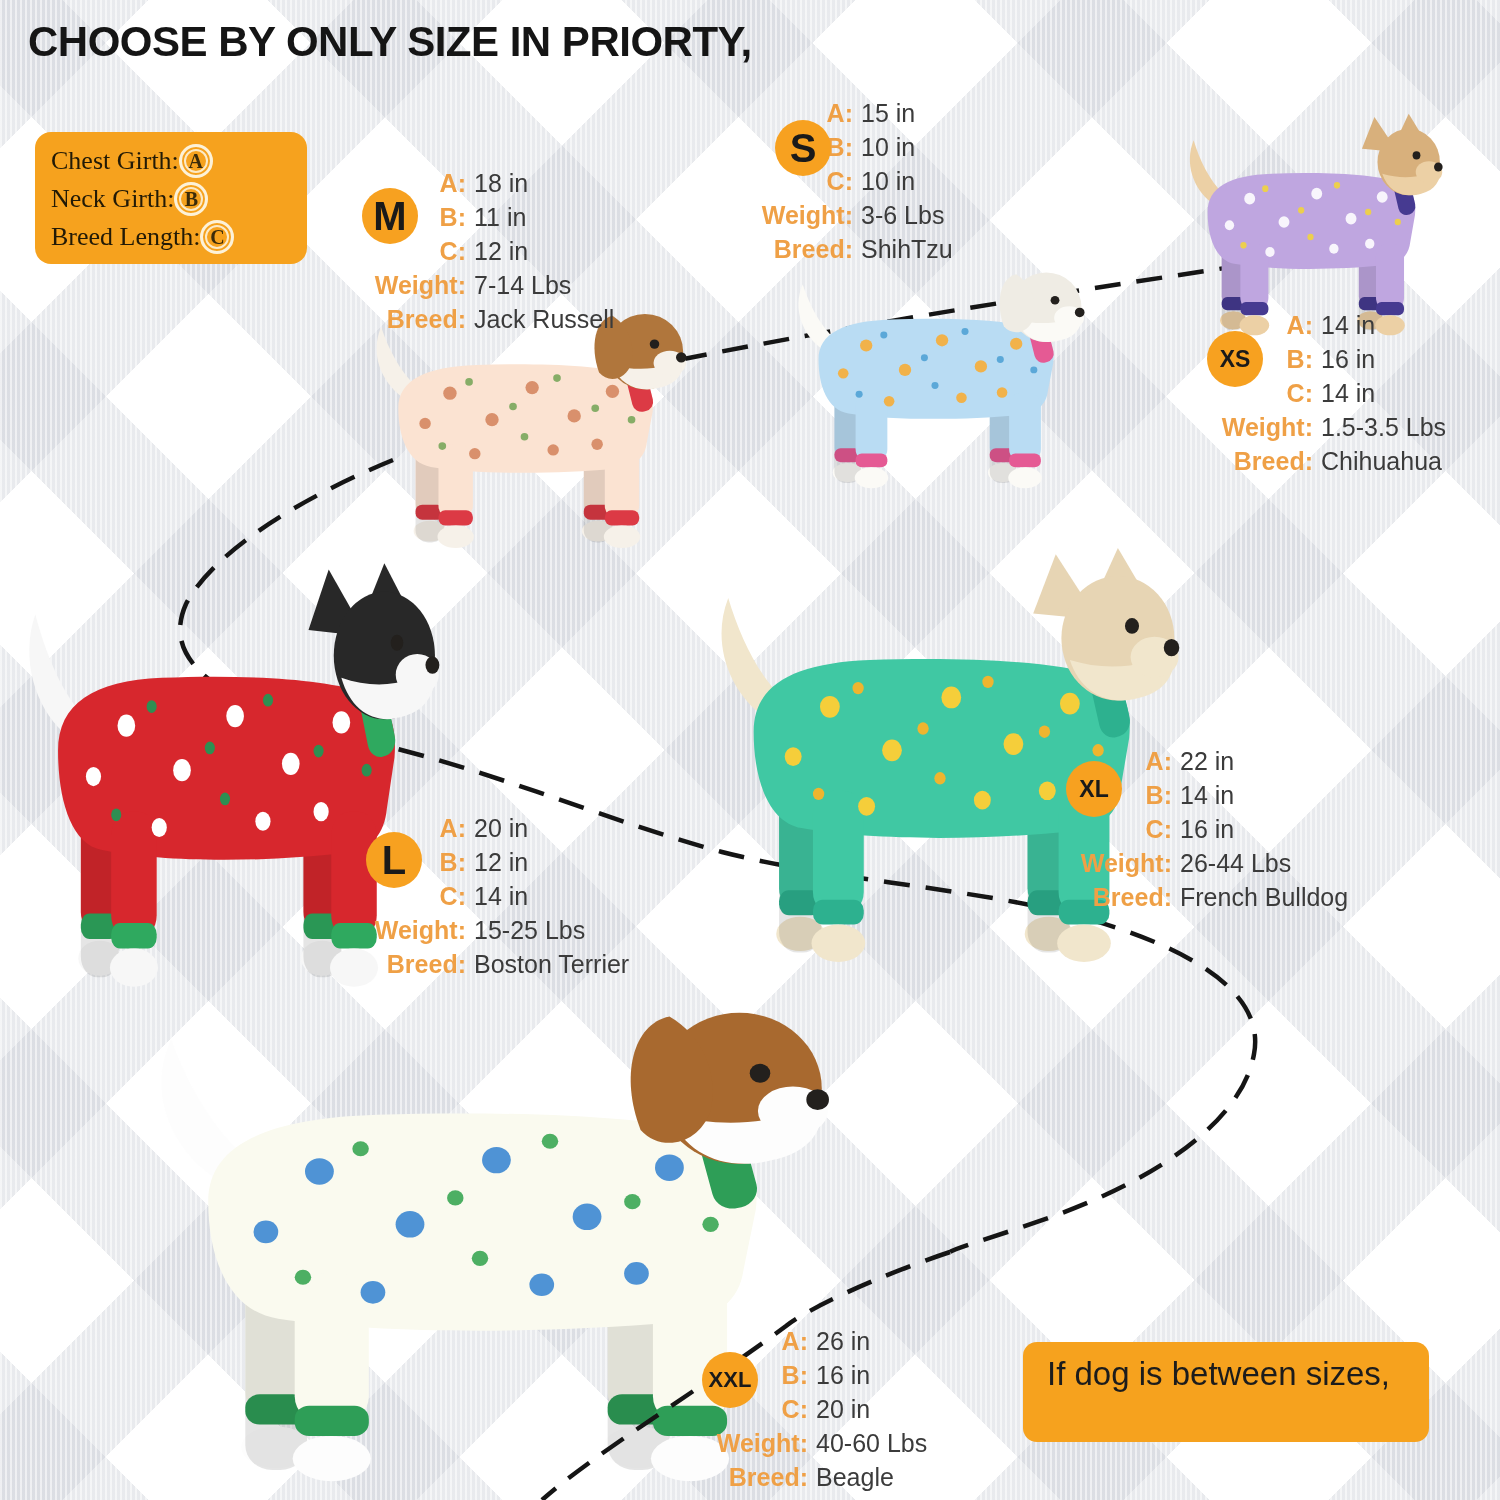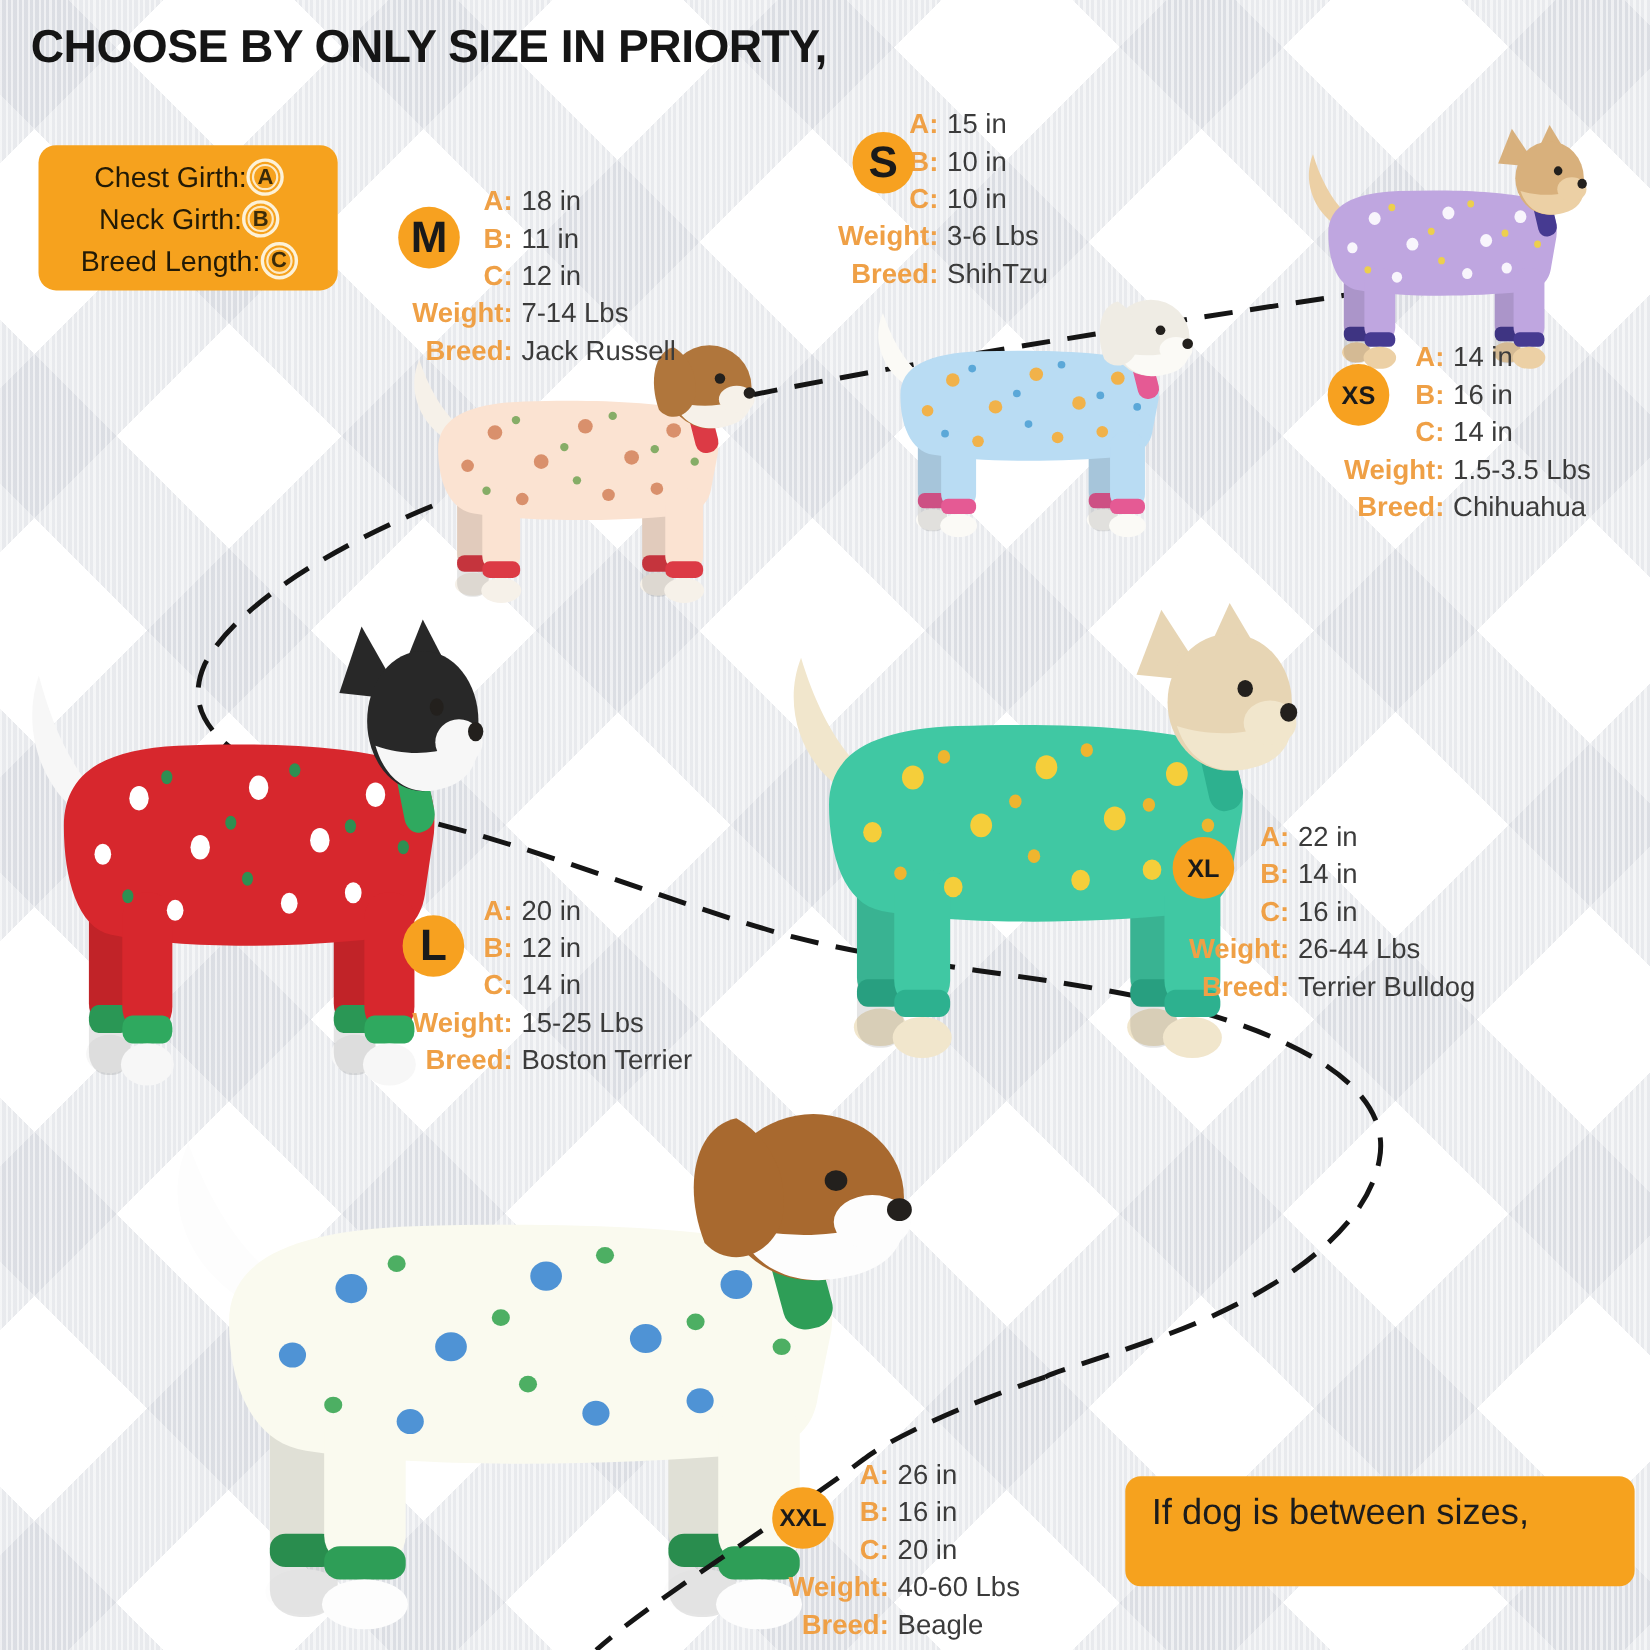--- a/index.html
+++ b/index.html
@@ -13,21 +13,21 @@
       repeating-linear-gradient(135deg, rgba(201,205,213,.42) 0 105px, rgba(255,255,255,0) 105px 250px);
   }
   .abs{position:absolute;}
   
   .title{left:28px;top:16px;width:900px;font-size:42px;font-weight:bold;color:#151515;
          line-height:1.26;letter-spacing:-0.5px;}
   
   .legend{left:35px;top:132px;width:272px;height:132px;background:var(--accent);
           border-radius:16px;box-sizing:border-box;padding:12px 14px 10px 16px;
           display:flex;flex-direction:column;justify-content:space-between;}
-  .legend-row{display:flex;align-items:center;justify-content:center;}
+  .legend-row{display:flex;align-items:center;justify-content:flex-start;font-family:Liberation Serif, serif;}
   .legend-label{font-size:26px;color:#221a06;}
   .legend-circ{width:34px;height:34px;border:3px solid #fdf2d8;border-radius:50%;
                display:flex;align-items:center;justify-content:center;
                font-size:20px;font-weight:bold;color:#3a2b0a;box-sizing:border-box;
                box-shadow:inset 0 0 0 2px var(--accent), inset 0 0 0 4px rgba(253,242,216,.9);}
   
   .size-block{width:340px;}
   .size-rows{display:grid;grid-template-columns:118px auto;column-gap:8px;row-gap:4px;
              font-size:25px;line-height:1.2;}
   .lab{color:var(--labelOrange);font-weight:bold;text-align:right;white-space:nowrap;}
@@ -37,21 +37,21 @@
               display:flex;align-items:center;justify-content:center;font-size:40px;}
   .badge-2{font-size:23px;}
   .badge-3{font-size:22px;}
   .sb-m  {left:348px;top:168px;}  .sb-m  .size-badge{left:14px;top:20px;}
   .sb-s  {left:735px;top:98px;}   .sb-s  .size-badge{left:40px;top:22px;}
   .sb-xs {left:1195px;top:310px;} .sb-xs .size-badge{left:12px;top:21px;}
   .sb-l  {left:348px;top:813px;}  .sb-l  .size-badge{left:18px;top:19px;}
   .sb-xl {left:1054px;top:746px;} .sb-xl .size-badge{left:12px;top:15px;}
   .sb-xxl{left:690px;top:1326px;} .sb-xxl.size-block .size-badge{left:12px;top:26px;}
   
-  .note{left:1023px;top:1342px;width:463px;height:100px;background:var(--accent);
+  .note{left:1023px;top:1342px;width:406px;height:100px;background:var(--accent);
         border-radius:14px;box-sizing:border-box;padding:11px 24px;
         font-size:33px;line-height:1.28;color:#1c1c1c;}
   
   .dash-under{left:0;top:0;z-index:1;}
   .dash-over{left:0;top:0;z-index:3;pointer-events:none;}
   .title,.legend,.size-block,.note{z-index:4;}
   .dog{position:absolute;z-index:2;}
 </style>
 </head>
 <body>
@@ -236,21 +236,21 @@
     <div class="size-rows">
       <span class="lab">A:</span>
         <span class="val">22 in</span>
       <span class="lab">B:</span>
         <span class="val">14 in</span>
       <span class="lab">C:</span>
         <span class="val">16 in</span>
       <span class="lab">Weight:</span>
         <span class="val">26-44 Lbs</span>
       <span class="lab">Breed:</span>
-        <span class="val">Terrier Bulldog</span>
+        <span class="val">French Bulldog</span>
     </div>
   </div>
 
   <div class="abs size-block sb-xxl">
     <div class="size-badge badge-3">XXL</div>
     <div class="size-rows">
       <span class="lab">A:</span>
         <span class="val">26 in</span>
       <span class="lab">B:</span>
         <span class="val">16 in</span>

